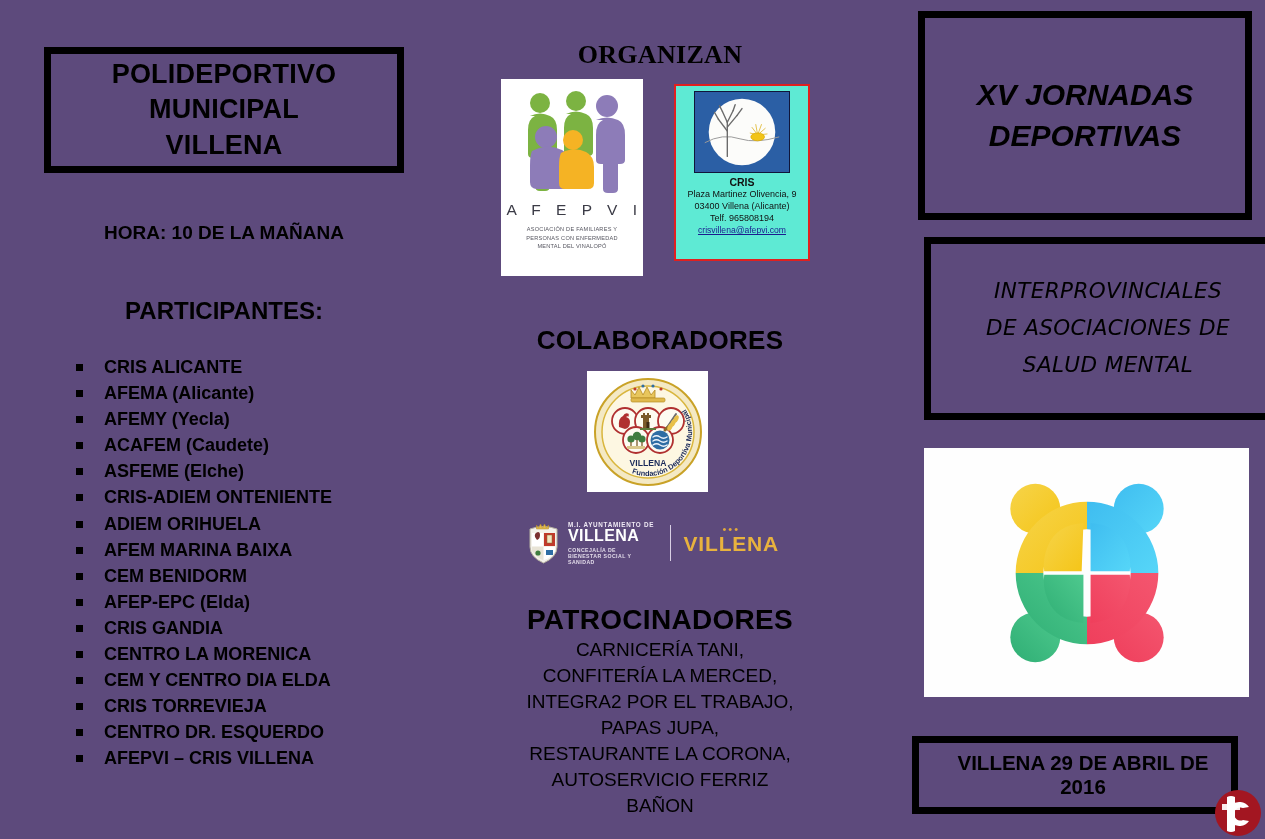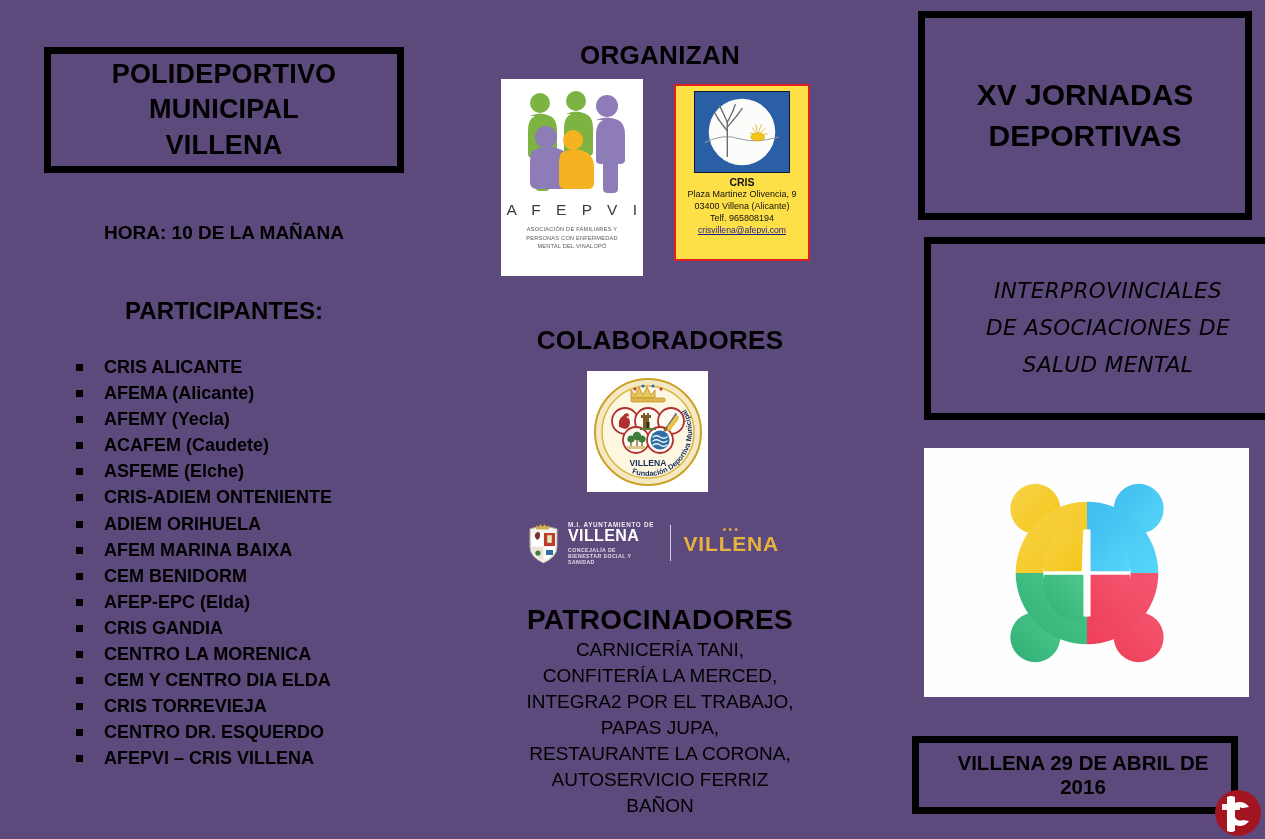--- a/index.html
+++ b/index.html
@@ -83,21 +83,21 @@
   }
 
   
   .center-head {
     position: absolute;
     text-align: center;
     font-size: 26px;
     font-weight: bold;
     letter-spacing: .3px;
   }
-  #organizan-head { left: 470px; top: 40px; width: 380px; }
+  #organizan-head { left: 470px; top: 40px; width: 380px; font-family: Liberation Serif, serif; }
   #colaboradores-head { left: 470px; top: 325px; width: 380px; }
   #patrocinadores-head { left: 470px; top: 604px; width: 380px; font-size: 28px; }
 
   
   #afepvi-card {
     position: absolute;
     left: 501px; top: 79px;
     width: 142px; height: 197px;
     background: #fff;
     display: flex;
@@ -126,21 +126,21 @@
     color: #55555f;
     text-align: center;
     width: 120px;
   }
 
   
   #cris-card {
     position: absolute;
     left: 674px; top: 84px;
     width: 136px; height: 177px;
-    background: #fde047;
+    background: #5eead4;
     border: 2.5px solid #e02020;
     box-sizing: border-box;
     display: flex;
     flex-direction: column;
     align-items: center;
   }
   #cris-art {
     width: 96px; height: 82px;
     margin-top: 5px;
     border: 1.5px solid #10163a;
@@ -207,21 +207,21 @@
     text-align: center;
   }
   #patrocinadores-list div {
     font-size: 19px;
     line-height: 26px;
   }
 
   
   #title-box {
     left: 918px; top: 11px;
-    width: 334px; height: 209px;
+    width: 334px; height: 209px; font-style: italic;
   }
   #title-box .line {
     font-size: 30px;
     font-weight: bold;
     line-height: 1.35;
   }
 
   #subtitle-box {
     left: 924px; top: 237px;
     width: 368px; height: 183px;

